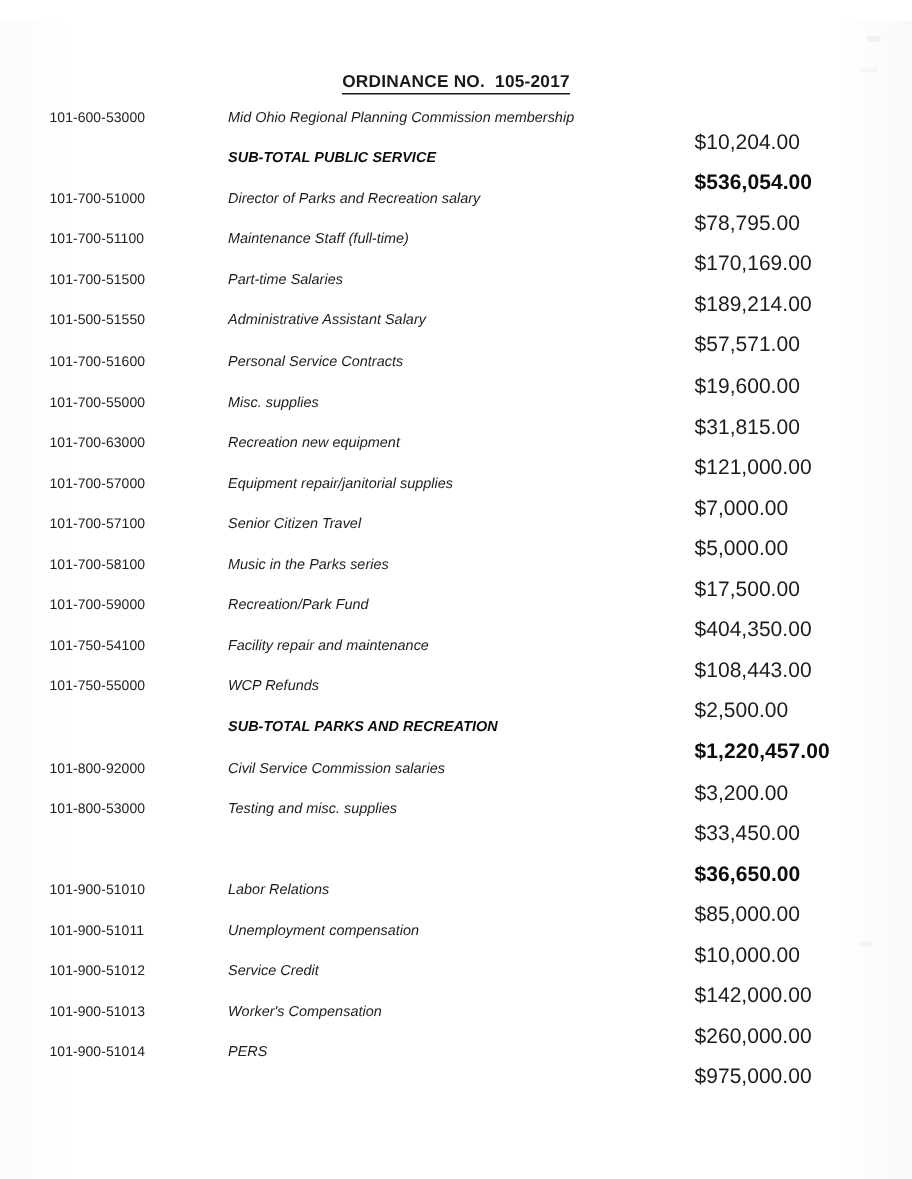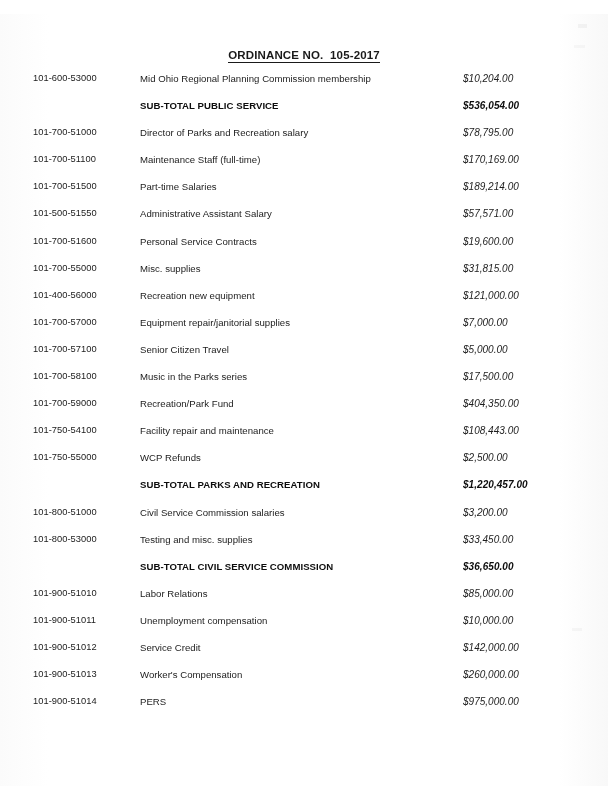--- a/index.html
+++ b/index.html
@@ -74,37 +74,37 @@
     left: 33px;
     top: 0;
     width: 100px;
     font-size: 9.3px;
     letter-spacing: .05px;
     color: #202020;
   }
 
   .col-desc {
     position: absolute;
-    left: 140px;
+    left: 152px;
     top: 0;
     width: 315px;
     font-size: 9.6px;
     letter-spacing: .02px;
     color: #1c1c1c;
+    font-style: italic;
   }
 
   .col-amount {
     position: absolute;
     left: 463px;
-    top: 0;
+    top: 16px;
     width: 120px;
-    font-size: 10px;
+    font-size: 14px;
     letter-spacing: .02px;
     color: #1c1c1c;
-    font-style: italic;
   }
 
   .row.subtotal .col-desc,
   .row.subtotal .col-amount {
     font-weight: bold;
     letter-spacing: .05px;
     color: #0d0d0d;
   }
 </style>
 </head>
@@ -156,21 +156,21 @@
         <div class="col-code">101-700-51600</div>
         <div class="col-desc">Personal Service Contracts</div>
         <div class="col-amount">$19,600.00</div>
       </div>
       <div class="row">
         <div class="col-code">101-700-55000</div>
         <div class="col-desc">Misc. supplies</div>
         <div class="col-amount">$31,815.00</div>
       </div>
       <div class="row">
-        <div class="col-code">101-400-56000</div>
+        <div class="col-code">101-700-63000</div>
         <div class="col-desc">Recreation new equipment</div>
         <div class="col-amount">$121,000.00</div>
       </div>
       <div class="row">
         <div class="col-code">101-700-57000</div>
         <div class="col-desc">Equipment repair/janitorial supplies</div>
         <div class="col-amount">$7,000.00</div>
       </div>
       <div class="row">
         <div class="col-code">101-700-57100</div>
@@ -196,32 +196,31 @@
         <div class="col-code">101-750-55000</div>
         <div class="col-desc">WCP Refunds</div>
         <div class="col-amount">$2,500.00</div>
       </div>
       <div class="row subtotal">
         <div class="col-code"></div>
         <div class="col-desc">SUB-TOTAL PARKS AND RECREATION</div>
         <div class="col-amount">$1,220,457.00</div>
       </div>
       <div class="row">
-        <div class="col-code">101-800-51000</div>
+        <div class="col-code">101-800-92000</div>
         <div class="col-desc">Civil Service Commission salaries</div>
         <div class="col-amount">$3,200.00</div>
       </div>
       <div class="row">
         <div class="col-code">101-800-53000</div>
         <div class="col-desc">Testing and misc. supplies</div>
         <div class="col-amount">$33,450.00</div>
       </div>
       <div class="row subtotal">
         <div class="col-code"></div>
-        <div class="col-desc">SUB-TOTAL CIVIL SERVICE COMMISSION</div>
         <div class="col-amount">$36,650.00</div>
       </div>
       <div class="row">
         <div class="col-code">101-900-51010</div>
         <div class="col-desc">Labor Relations</div>
         <div class="col-amount">$85,000.00</div>
       </div>
       <div class="row">
         <div class="col-code">101-900-51011</div>
         <div class="col-desc">Unemployment compensation</div>

